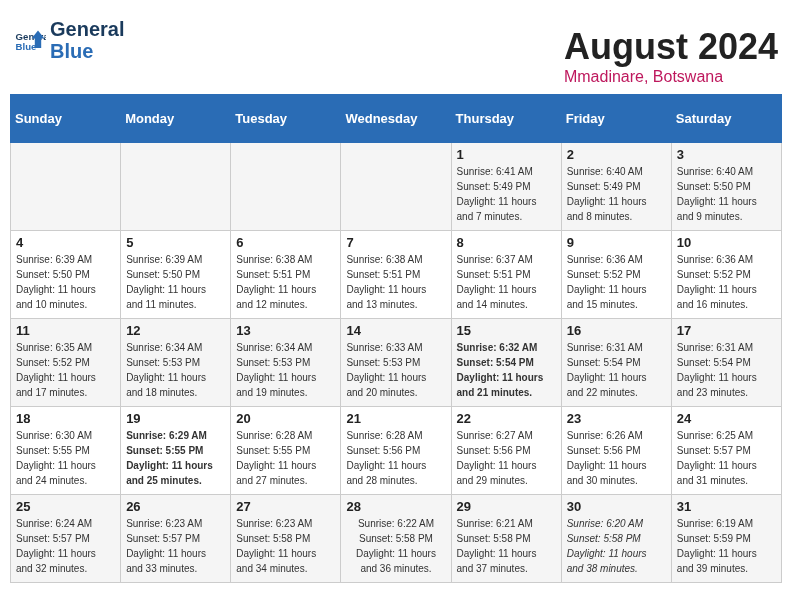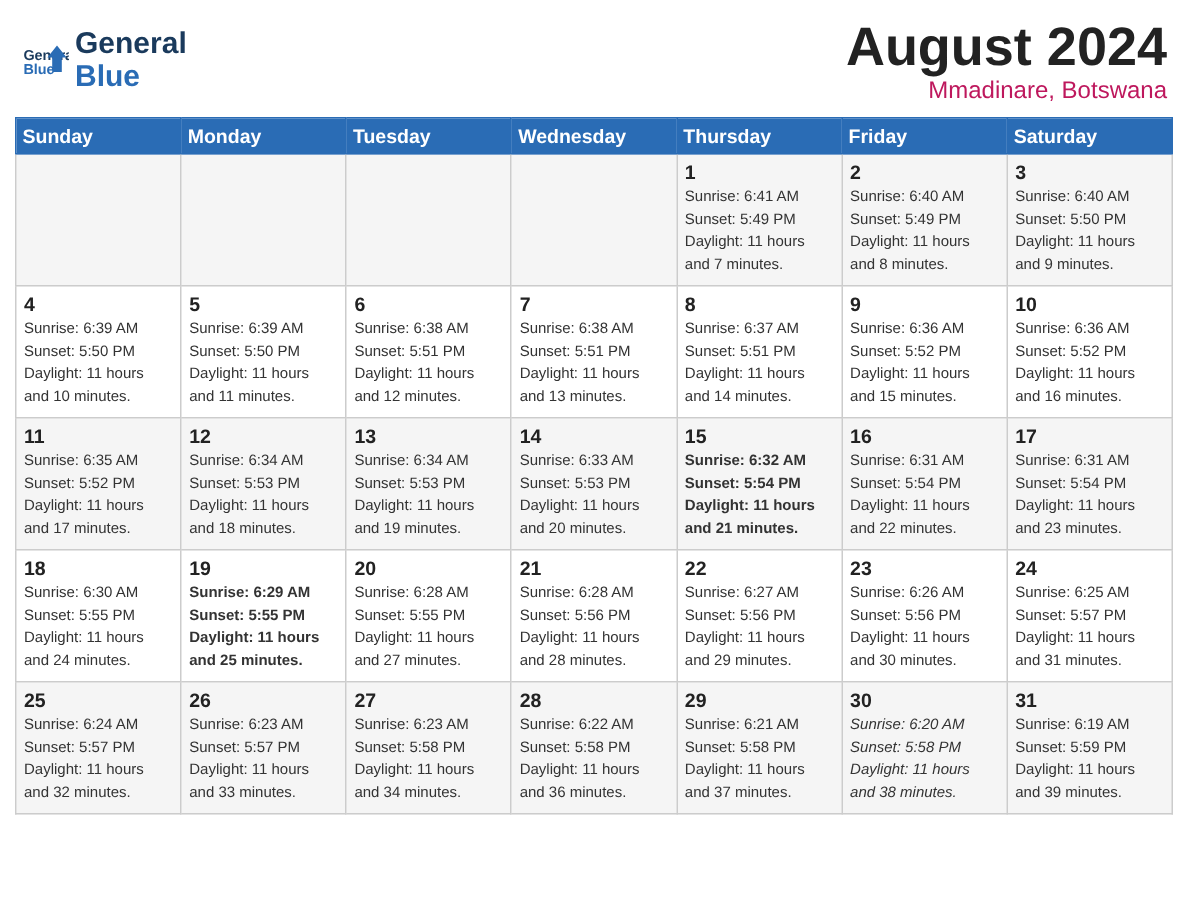--- a/index.html
+++ b/index.html
@@ -30,42 +30,42 @@
     }
     .logo-text span {
       color: #1a3a5c;
     }
     .logo-icon {
       width: 32px;
       height: 32px;
       margin-right: 4px;
     }
     .title-block {
-      text-align: right;
+      margin-top: 16px;
     }
     .month-title {
       font-size: 36px;
       font-weight: bold;
       color: #222;
     }
     .location {
       font-size: 16px;
       color: #be185d;
     }
     table {
       width: 100%;
       border-collapse: collapse;
       table-layout: fixed;
     }
     thead th {
       background-color: #2a6cb5;
       color: #fff;
       font-size: 13px;
       font-weight: bold;
-      padding: 4px 4px;
+      padding: 16px 4px;
       text-align: left;
       border: 1px solid #2a6cb5;
     }
     tbody td {
       vertical-align: top;
       border: 1px solid #ccc;
       padding: 4px 5px;
       font-size: 10.5px;
       color: #333;
       height: 88px;
@@ -326,21 +326,21 @@
         </td>
         <td>
           <span class="day-num">27</span>
           <div class="cell-info" style="white-space: pre-line;">Sunrise: 6:23 AM
 Sunset: 5:58 PM
 Daylight: 11 hours
 and 34 minutes.</div>
         </td>
         <td>
           <span class="day-num">28</span>
-          <div class="cell-info" style="white-space: pre-line;">Sunrise: 6:22 AM
+          <div class="cell-info" style="white-space: pre-line; text-align: center;">Sunrise: 6:22 AM
 Sunset: 5:58 PM
 Daylight: 11 hours
 and 36 minutes.</div>
         </td>
         <td>
           <span class="day-num">29</span>
           <div class="cell-info" style="white-space: pre-line;">Sunrise: 6:21 AM
 Sunset: 5:58 PM
 Daylight: 11 hours
 and 37 minutes.</div>

